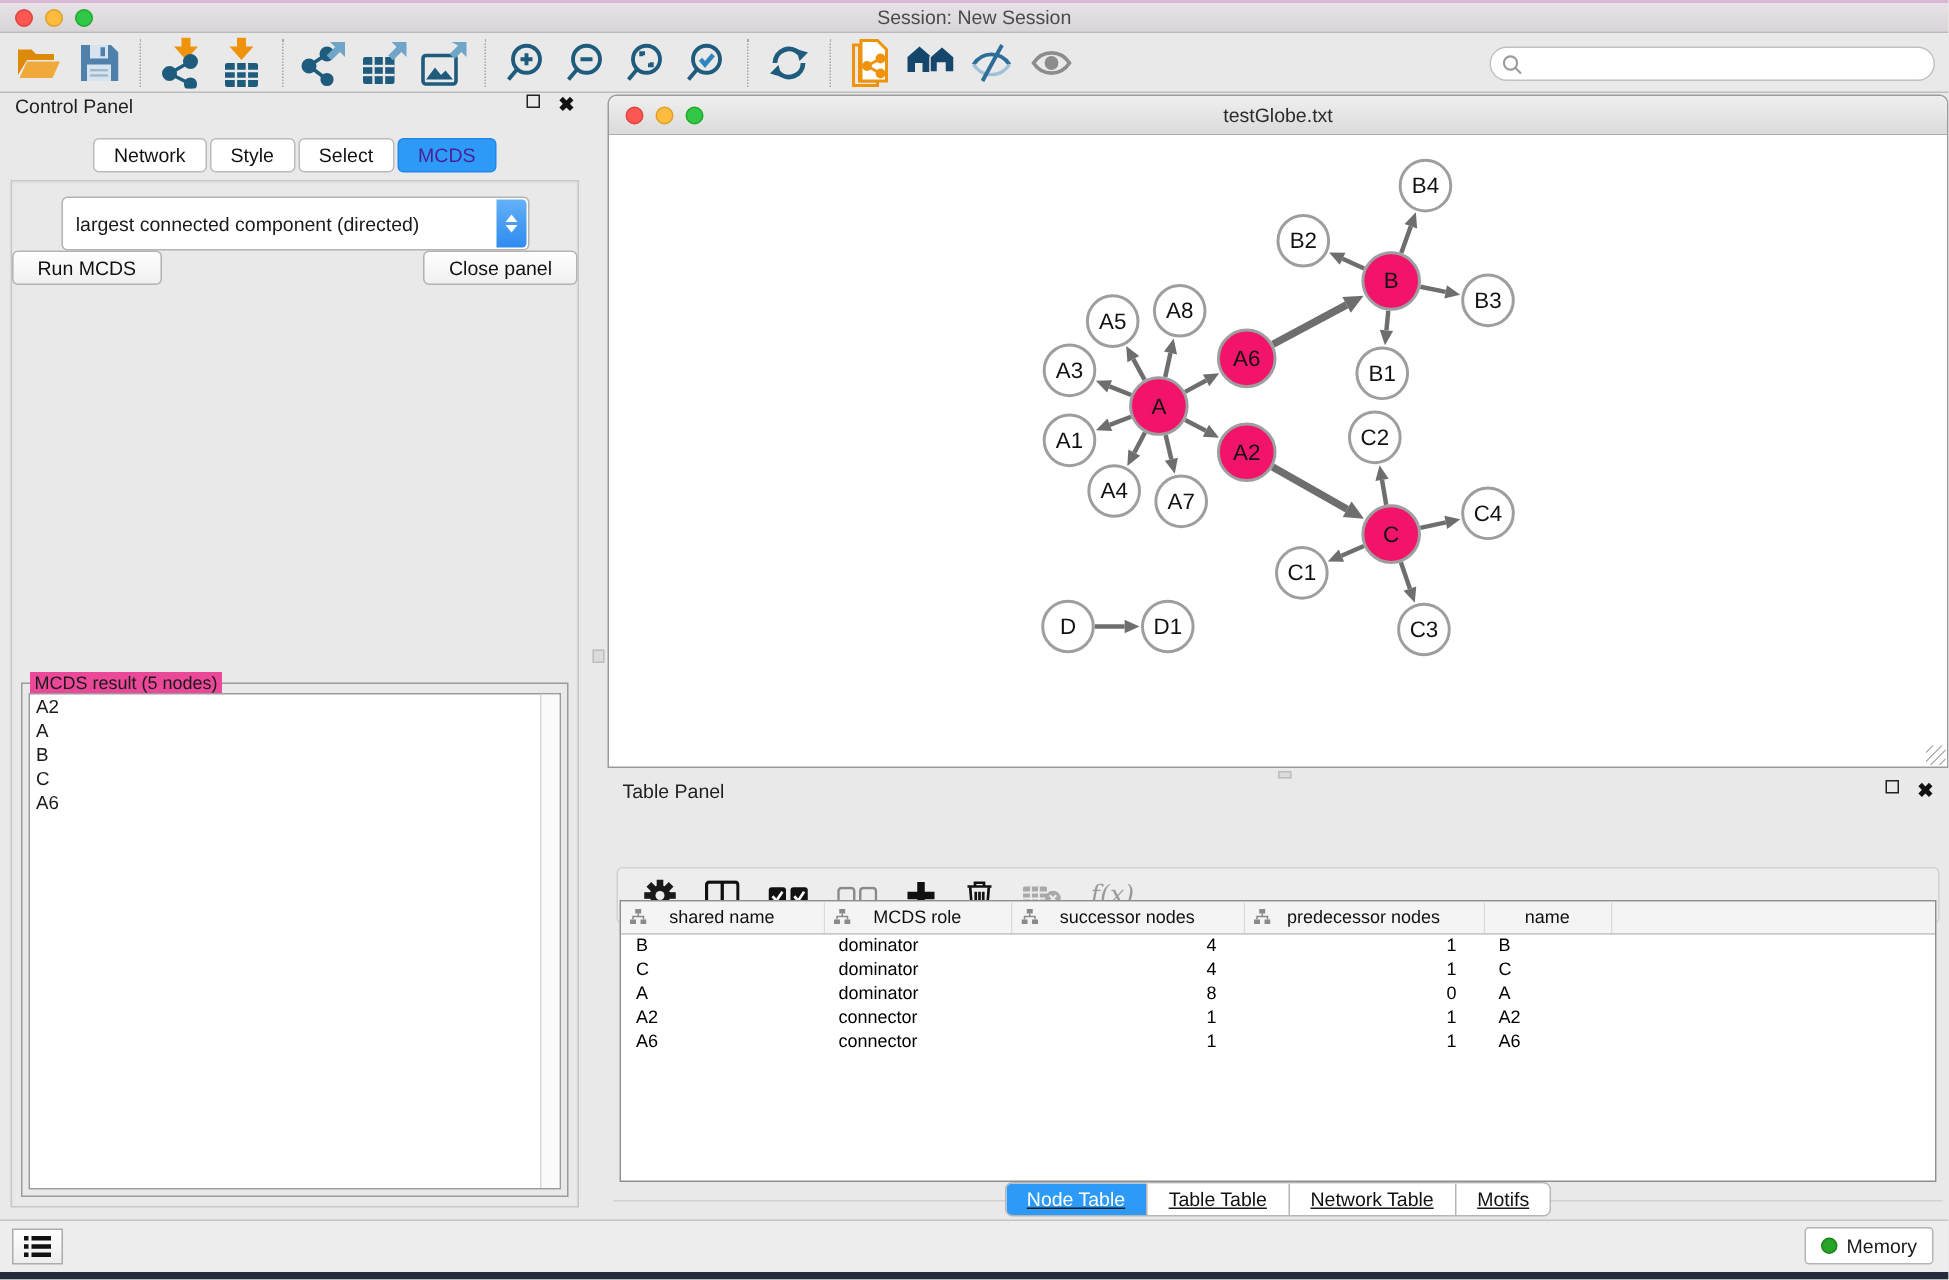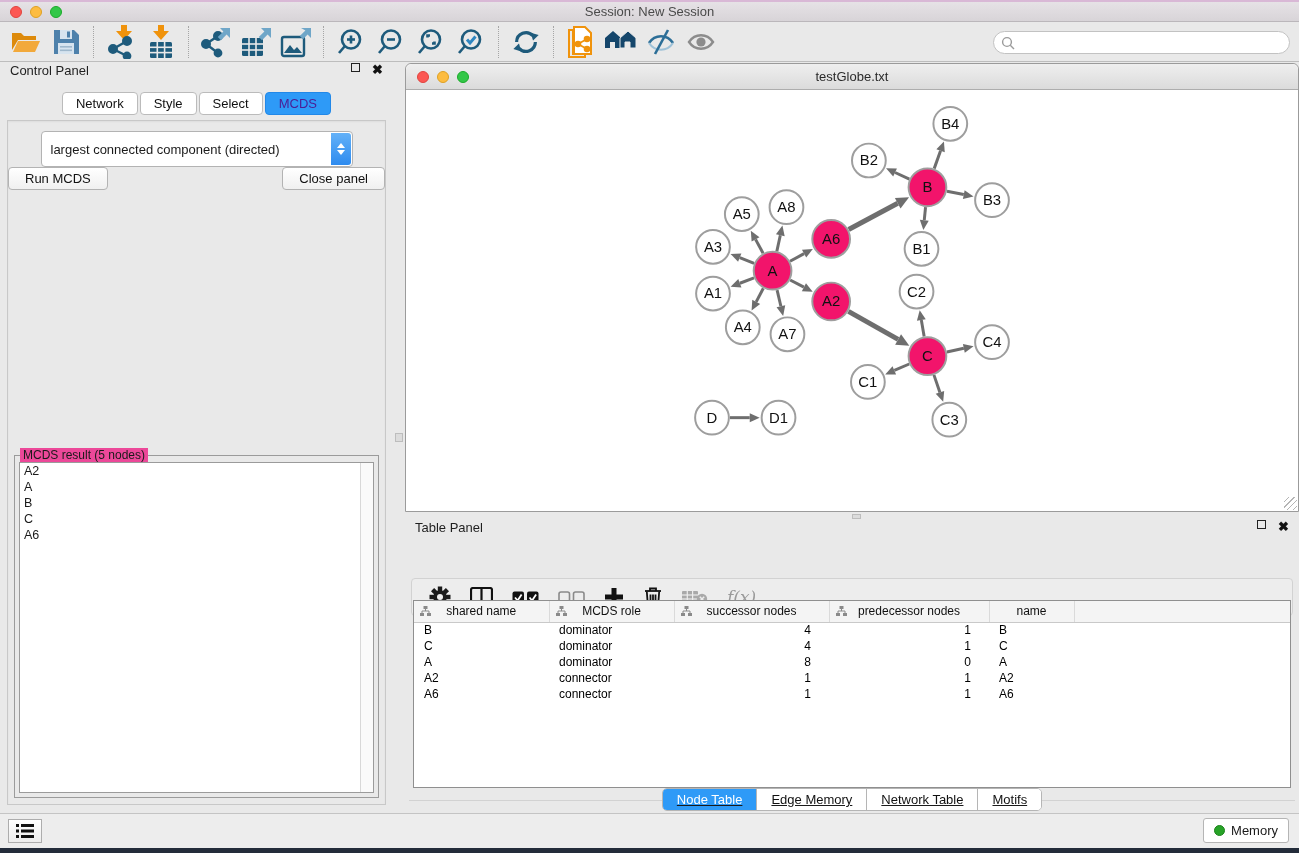--- a/index.html
+++ b/index.html
@@ -574,21 +574,21 @@
               <td class="al-left">A6</td>
               <td></td>
             </tr>
           </tbody>
       </table>
     </div>
     <div class="tp-tabline"></div>
     <div class="tp-tabs">
       <div class="tp-tabset">
         <div class="tp-tab active">Node Table</div>
-        <div class="tp-tab">Edge Memory</div>
+        <div class="tp-tab">Table Table</div>
         <div class="tp-tab">Network Table</div>
         <div class="tp-tab">Motifs</div>
       </div>
     </div>
   </div>
 
   <div class="statusbar">
     <div class="status-btn">
       <svg width="18" height="14" viewBox="0 0 18 14">
         <g fill="#111">

